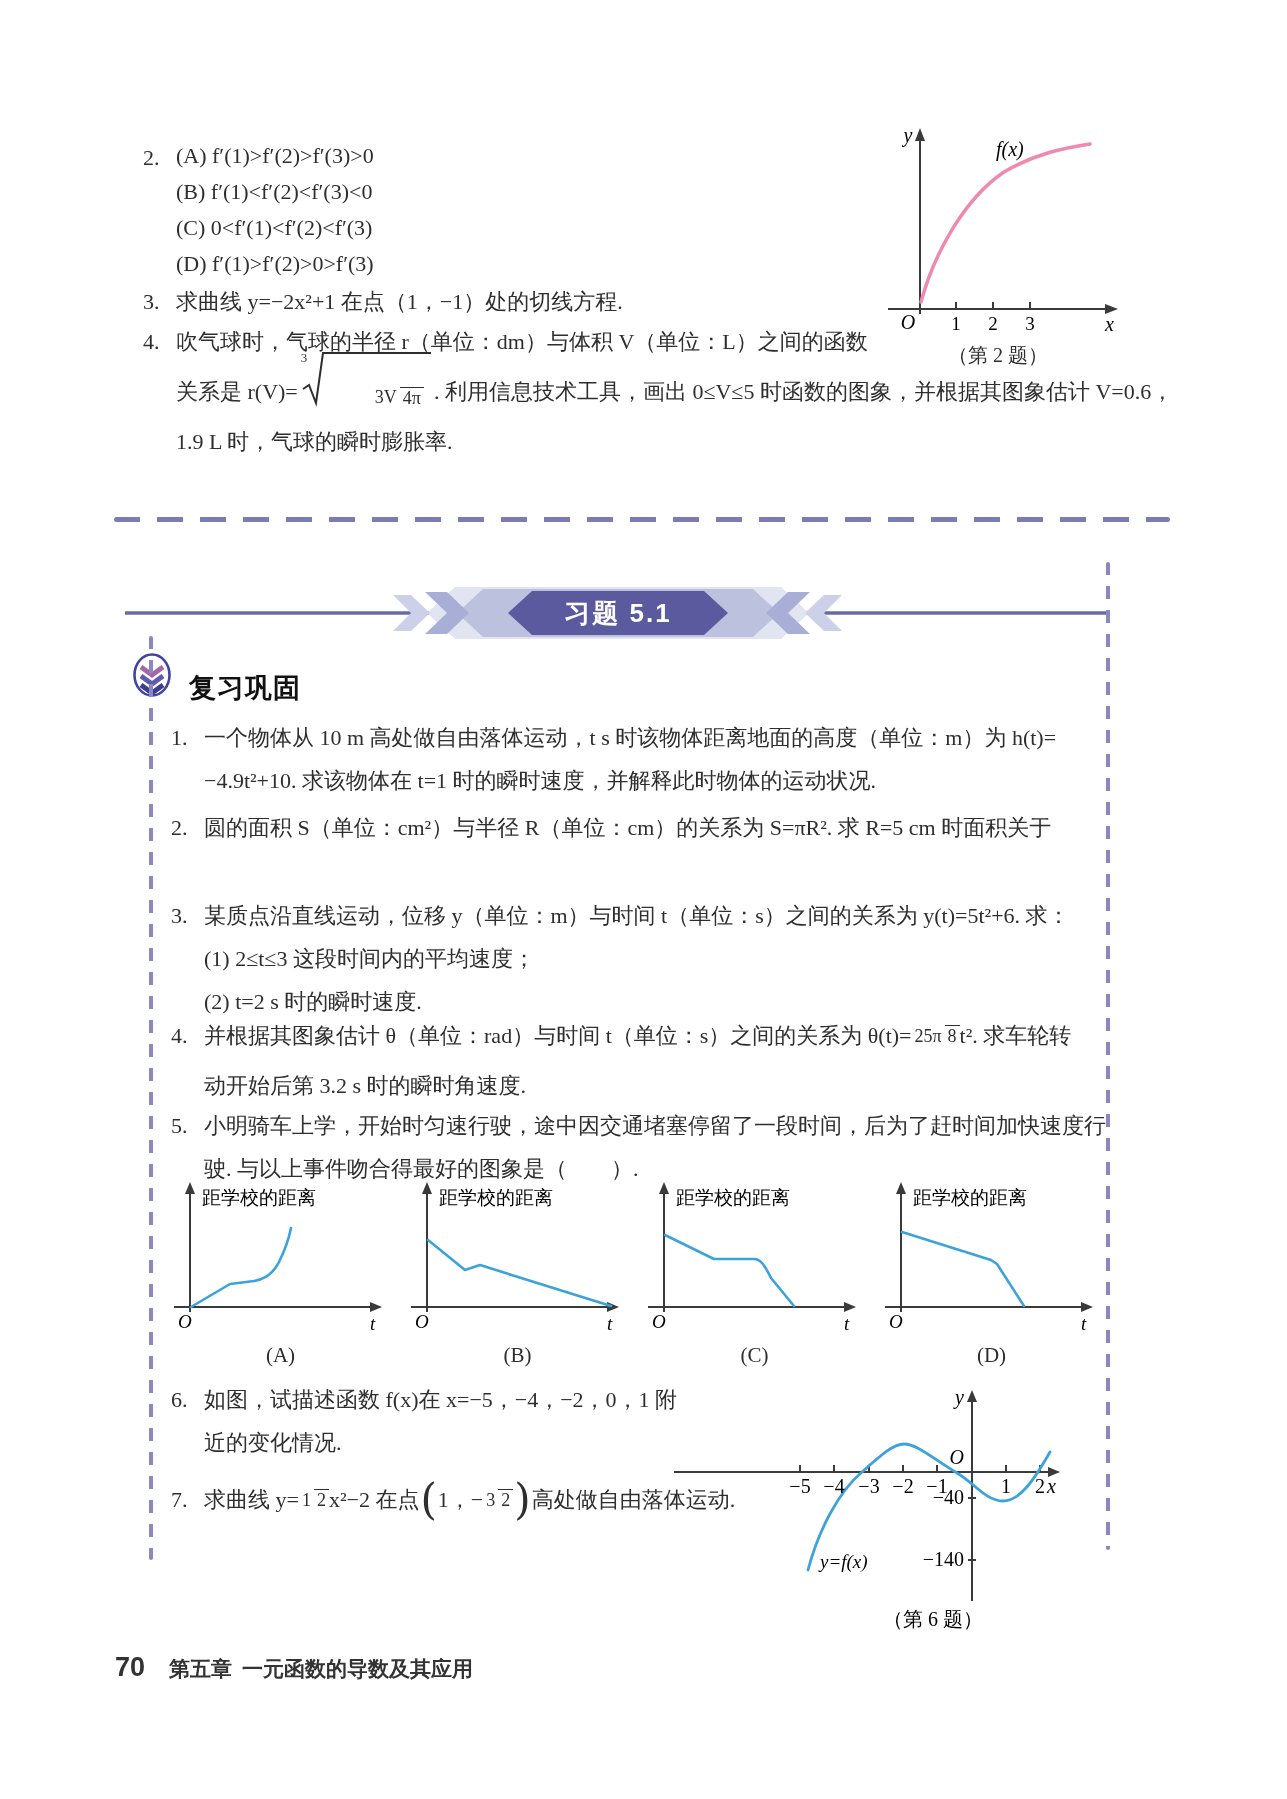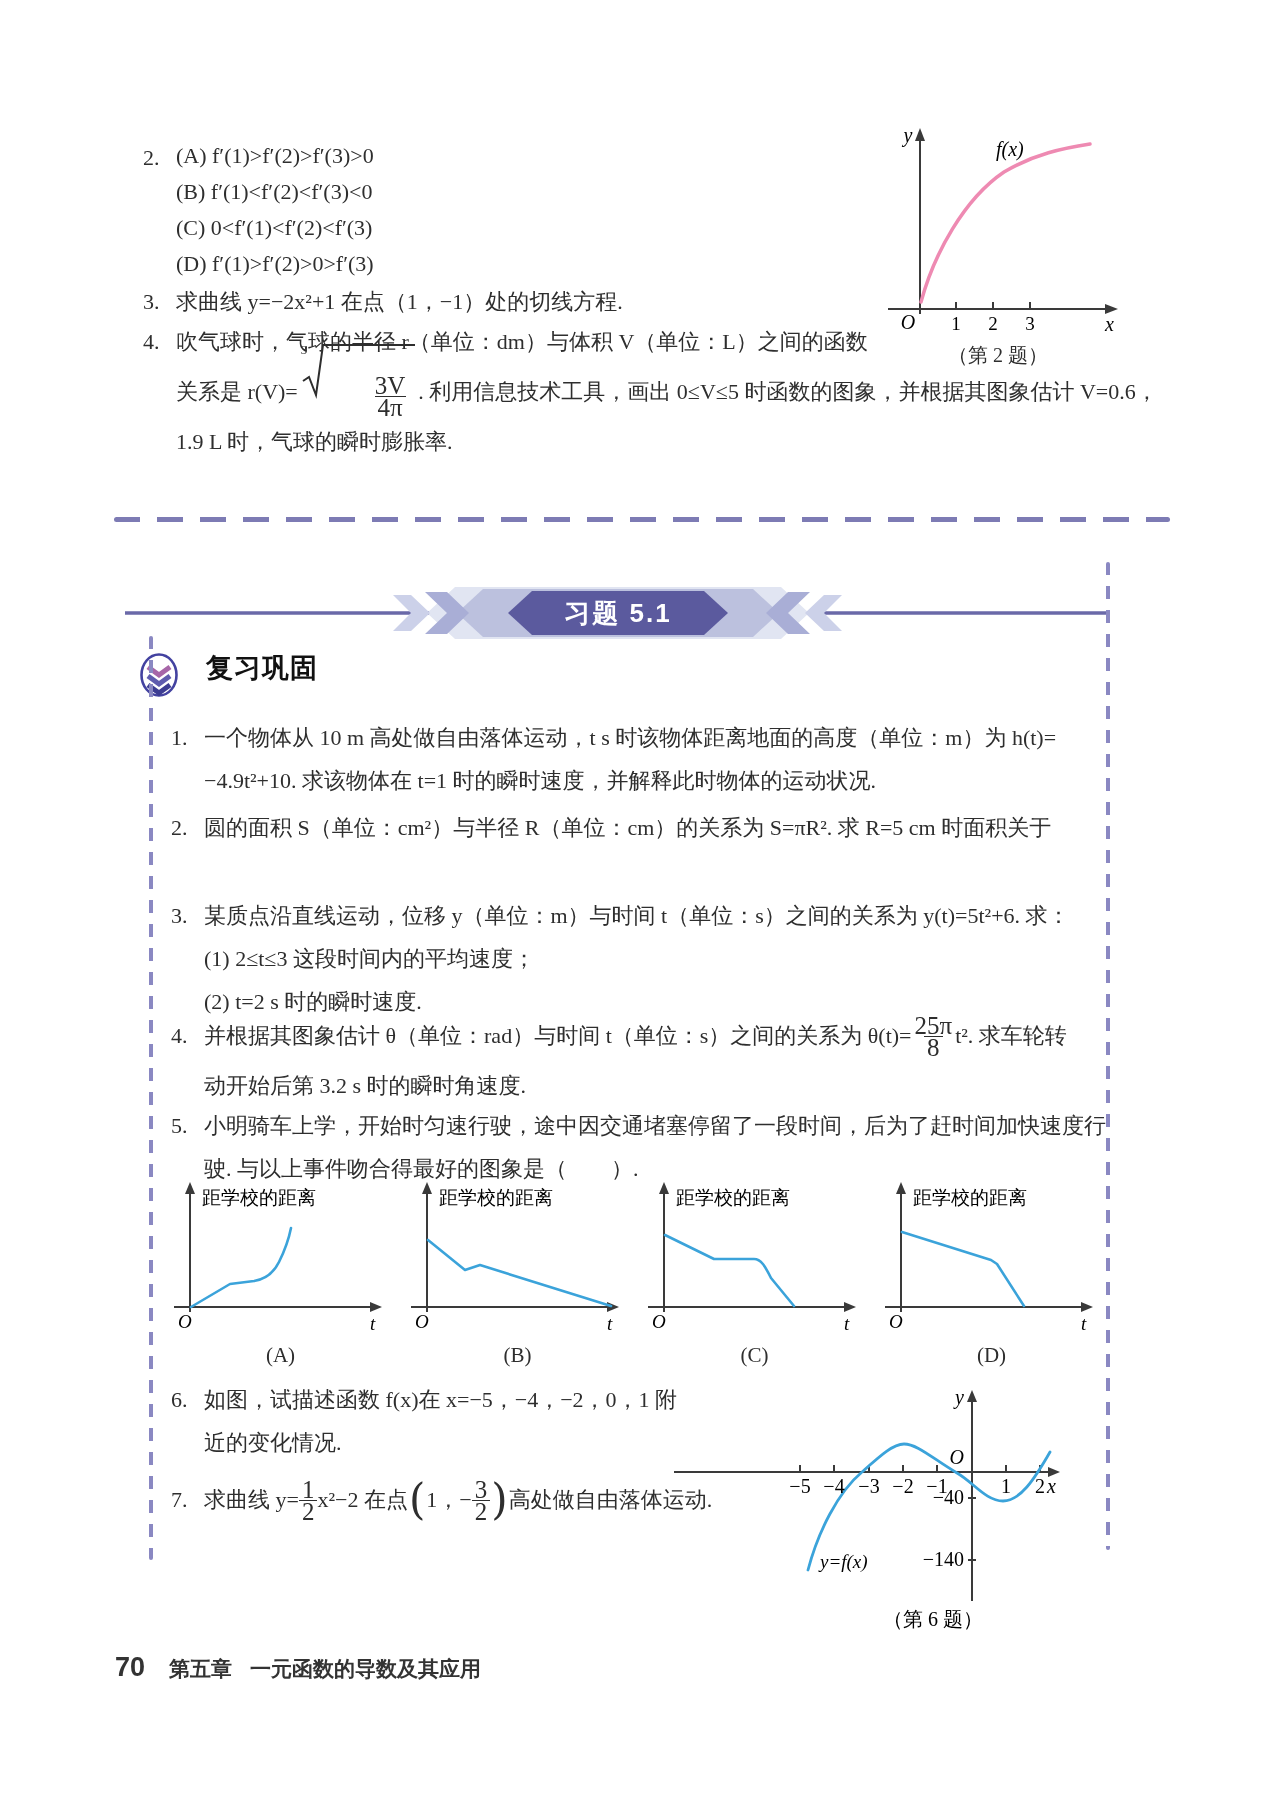--- a/index.html
+++ b/index.html
@@ -12,22 +12,22 @@
 
   
   #top-problems{left:176px;top:138px;font-size:22px;}
   .pnum{position:absolute;left:-33px;}
   .tline{position:relative;line-height:40px;white-space:nowrap;}
   .opt{line-height:36px;position:relative;}
   .mline{display:flex;align-items:center;white-space:pre;position:relative;}
   #p4-formula{height:60px;}
 
   
-  .frac{display:inline-flex;flex-direction:column;align-items:center;
-        font-size:25px;line-height:21px;vertical-align:middle;}
+  .frac{display:inline-flex;align-items:center;
+        font-size:18px;line-height:21px;vertical-align:middle;}
   .frac .fden{border-top:1.6px solid #2e2e2e;padding:0 3px;}
   .frac .fnum{padding:0 3px;}
 
   
   .rad{display:inline-flex;align-items:flex-start;position:relative;margin:0 3px;}
   .rad-idx{position:absolute;left:0px;top:1px;font-size:13px;}
   .rad-body{border-top:2px solid #2e2e2e;margin-top:3px;margin-left:-2px;
             padding:3px 7px 0 5px;display:inline-block;}
 
   .bigp{font-size:42px;line-height:1;font-family:"DejaVu Serif",serif;
@@ -41,21 +41,21 @@
     background:repeating-linear-gradient(180deg,#8a88c2 0 13px,transparent 13px 24px);
     border-radius:2px;}
   #vdash-left{left:149px;top:636px;height:924px;}
   #vdash-right{left:1106px;top:562px;height:988px;}
 
   
   #banner{left:125px;top:584px;}
   #banner text{font-family:"Liberation Sans","DejaVu Sans",sans-serif;}
 
   
-  #review-head{left:138px;top:650px;display:flex;align-items:flex-start;gap:10px;}
+  #review-head{left:131px;top:650px;display:flex;align-items:flex-end;}
   #review-title{font-size:27px;font-weight:bold;margin-left:14px;color:#111;
     font-family:"Liberation Sans","DejaVu Sans",sans-serif;letter-spacing:1px;}
 
   
   .rprob{left:204px;font-size:22px;}
   .rline{position:relative;line-height:43px;white-space:nowrap;}
   .rflex{position:relative;display:flex;align-items:center;white-space:pre;height:56px;}
 
   
   #graphs-row{left:168px;top:1180px;display:flex;gap:12px;}
@@ -65,21 +65,21 @@
   
   #fig2{left:868px;top:124px;width:260px;}
   #fig2-cap{text-align:center;font-size:20px;margin-top:4px;}
   #fig6{left:664px;top:1386px;}
 
   
   #footer{left:115px;top:1652px;display:flex;align-items:baseline;color:#333;}
   #footer .fpage{font-family:"Liberation Sans","DejaVu Sans",sans-serif;
      font-size:27px;font-weight:600;}
   #footer .fchap{font-size:21px;font-weight:600;margin-left:24px;}
-  #footer .ftitle{font-size:21px;font-weight:600;margin-left:18px;}
+  #footer .ftitle{font-size:21px;font-weight:600;margin-left:10px;}
 
   svg text{font-family:"Liberation Serif","DejaVu Serif",serif;}
   .it{font-style:italic;}
 </style>
 </head>
 <body>
 
 <div id="top-problems" class="abs">
   <div class="tline">
     <span class="pnum">2.</span>

